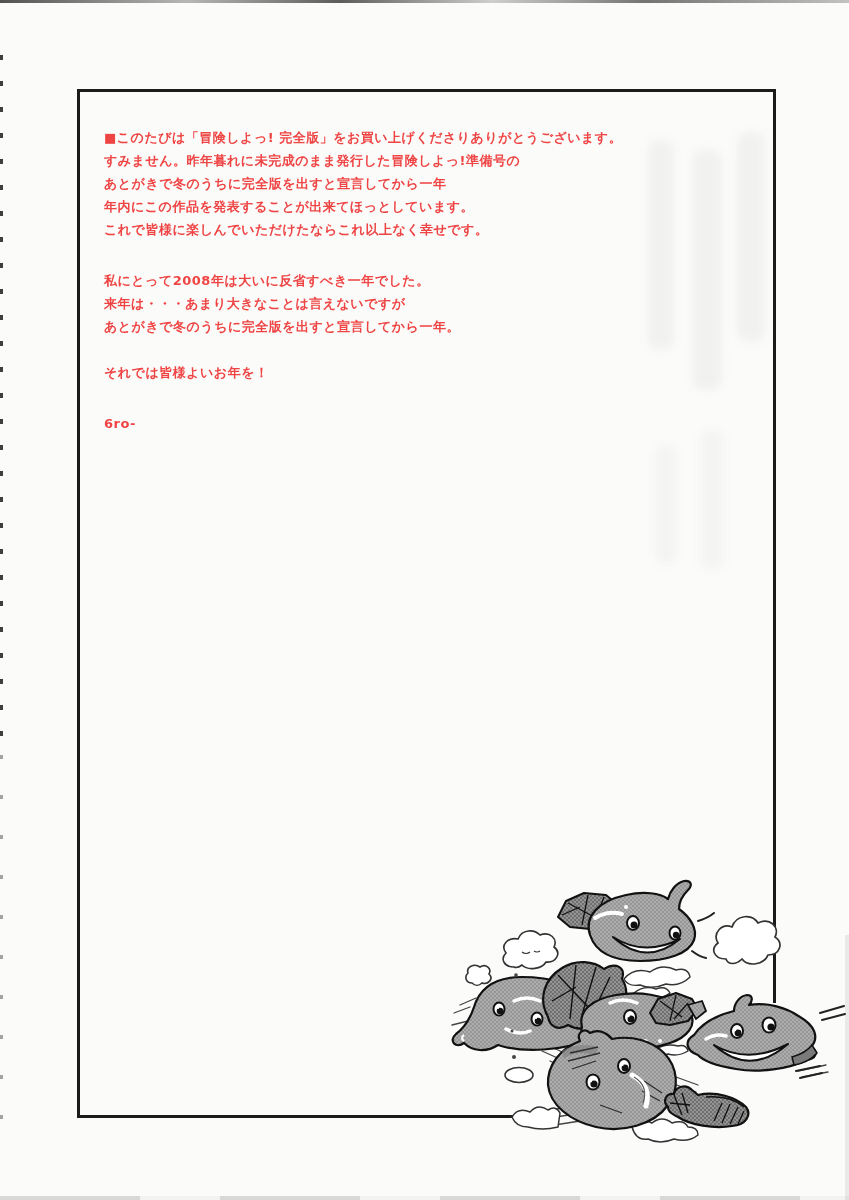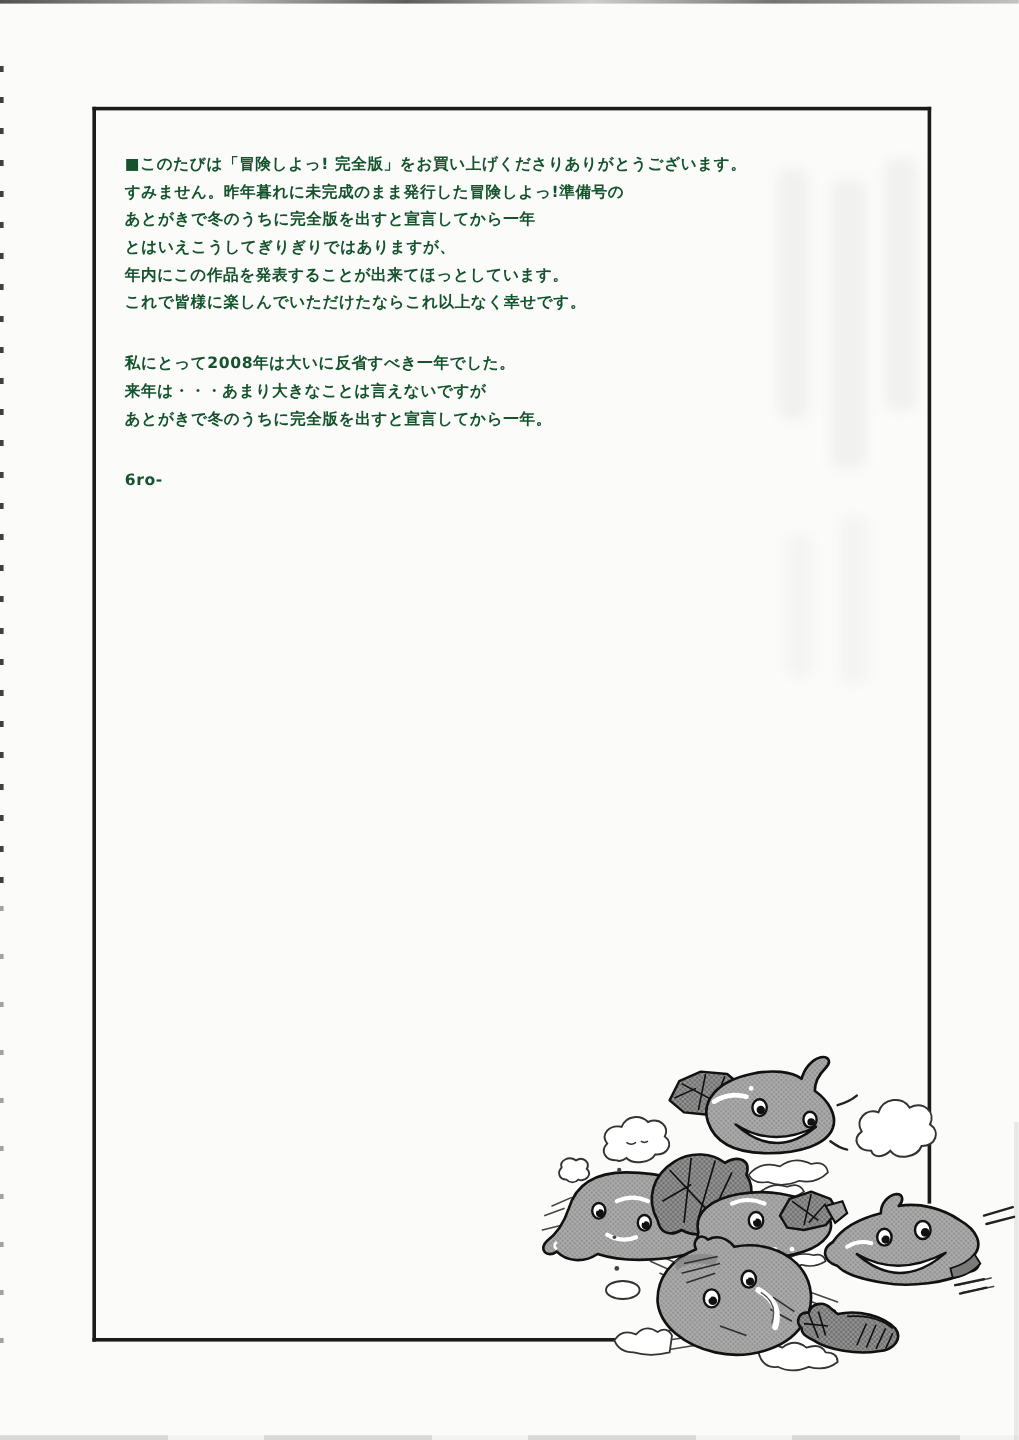--- a/index.html
+++ b/index.html
@@ -45,21 +45,21 @@
   .ghost{position:absolute;background:rgba(80,80,80,.055);
          filter:blur(5px);border-radius:10px;}
   .g1{left:648px;top:140px;width:26px;height:210px;}
   .g2{left:692px;top:150px;width:30px;height:240px;}
   .g3{left:737px;top:132px;width:28px;height:210px;}
   .g4{left:700px;top:430px;width:24px;height:140px;background:rgba(80,80,80,.04);}
   .g5{left:655px;top:445px;width:22px;height:120px;background:rgba(80,80,80,.04);}
   
   .afterword{
     position:absolute;left:104px;top:126px;width:640px;
-    font-size:13px;font-weight:bold;color:#14532d;
+    font-size:13px;font-weight:bold;color:#ef4444;
     letter-spacing:.5px;white-space:nowrap;
   }
   .line{height:23px;line-height:23px;}
   .para-gap{margin-top:28px;}
   .small-gap{margin-top:23px;}
   
   .slimes{position:absolute;left:430px;top:855px;width:419px;height:345px;}
 </style>
 </head>
 <body>
@@ -78,26 +78,26 @@
 <div class="ghost g1"></div>
 <div class="ghost g2"></div>
 <div class="ghost g3"></div>
 <div class="ghost g4"></div>
 <div class="ghost g5"></div>
 
 <div class="afterword">
   <div class="line">■このたびは「冒険しよっ! 完全版」をお買い上げくださりありがとうございます。</div>
   <div class="line">すみません。昨年暮れに未完成のまま発行した冒険しよっ!準備号の</div>
   <div class="line">あとがきで冬のうちに完全版を出すと宣言してから一年</div>
-  <div class="line">とはいえこうしてぎりぎりではありますが、</div>
   <div class="line">年内にこの作品を発表することが出来てほっとしています。</div>
   <div class="line">これで皆様に楽しんでいただけたならこれ以上なく幸せです。</div>
   <div class="line para-gap">私にとって2008年は大いに反省すべき一年でした。</div>
   <div class="line">来年は・・・あまり大きなことは言えないですが</div>
   <div class="line">あとがきで冬のうちに完全版を出すと宣言してから一年。</div>
+  <div class="line small-gap">それでは皆様よいお年を！</div>
   <div class="line para-gap">6ro-</div>
 </div>
 
 <svg class="slimes" viewBox="0 0 419 345" xmlns="http://www.w3.org/2000/svg">
   <defs>
     <pattern id="ht" width="4" height="4" patternUnits="userSpaceOnUse">
       <rect width="4" height="4" fill="#adadad"></rect>
       <circle cx="1" cy="1" r="1" fill="#8f8f8f"></circle>
       <circle cx="3" cy="3" r="1" fill="#8f8f8f"></circle>
     </pattern>

